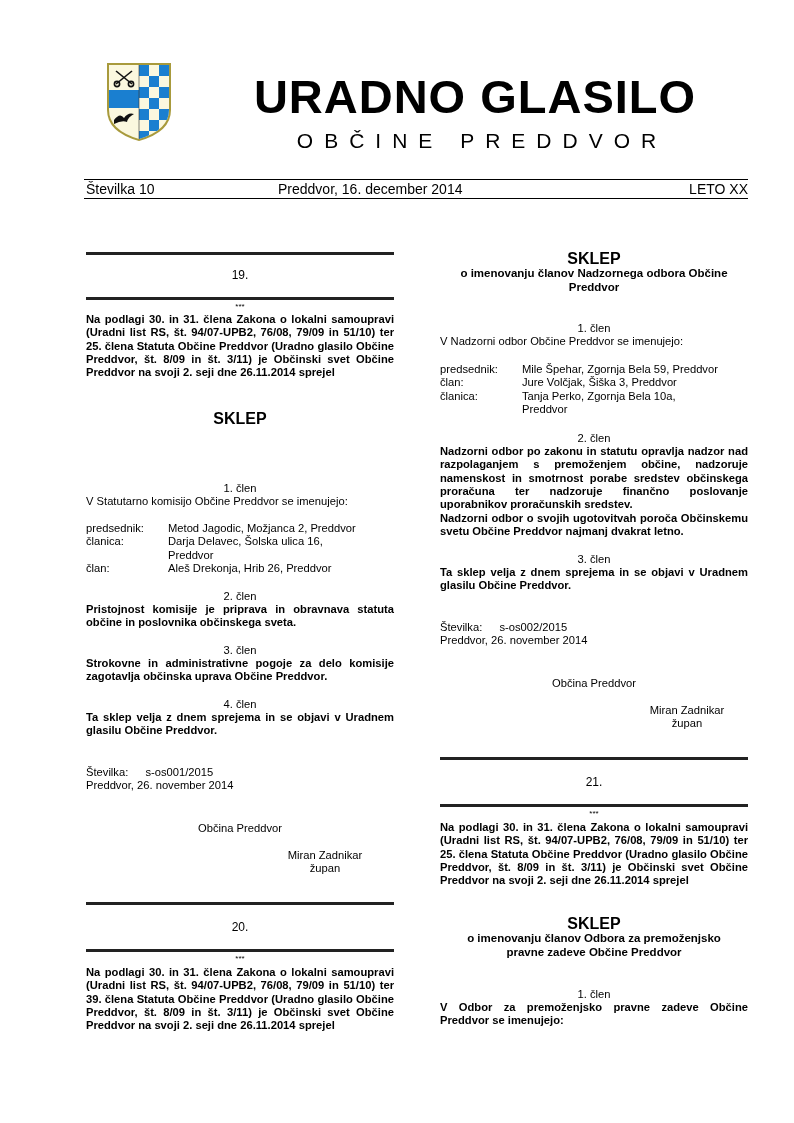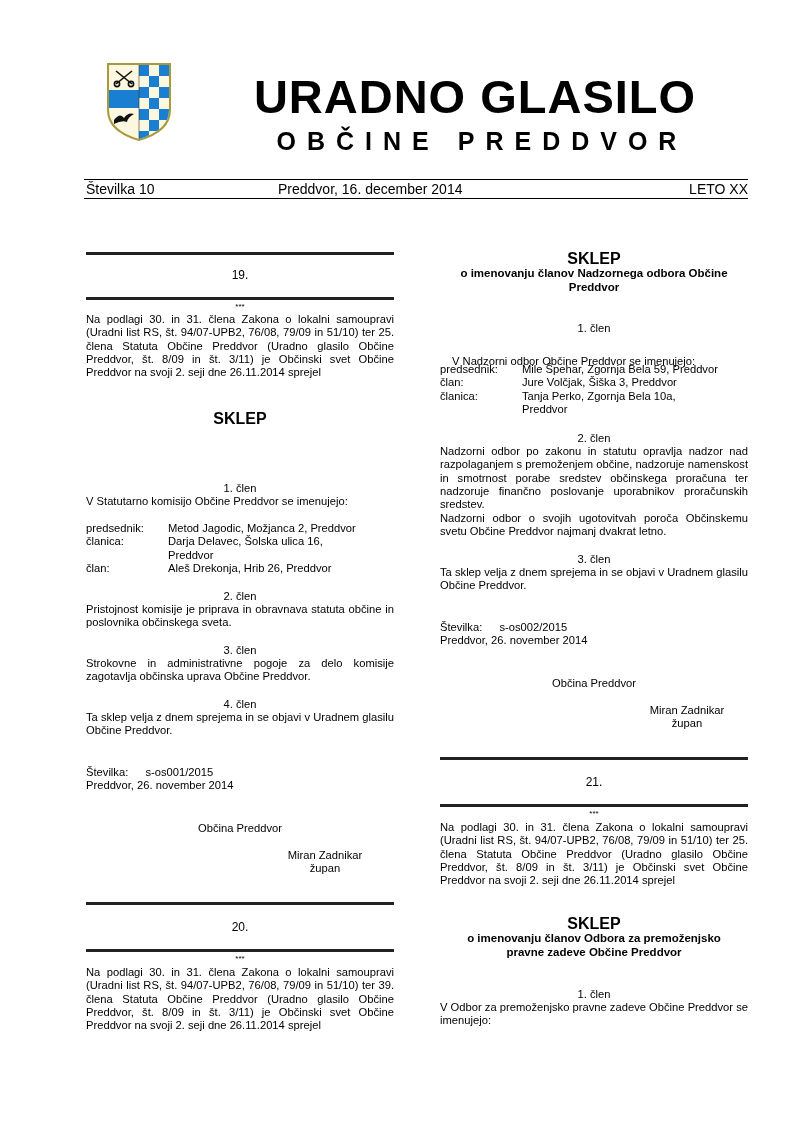--- a/index.html
+++ b/index.html
@@ -2,36 +2,36 @@
 <html><head>
 <meta charset="utf-8">
 <style>
   html, body { margin:0; padding:0; background:#fff; }
   body { width:794px; height:1123px; position:relative; overflow:hidden;
          font-family:"Liberation Sans", sans-serif; color:#000; }
   .abs { position:absolute; }
   .crest { left:106px; top:62px; width:66px; height:80px; }
   .title1 { left:240px; top:72px; width:470px; text-align:center; font-weight:bold;
             font-size:47px; letter-spacing:1px; line-height:50px; }
-  .title2 { left:240px; top:126px; width:470px; text-align:center; font-weight:bold;
-            font-size:25px; letter-spacing:11px; line-height:30px; padding-left:14px; box-sizing:border-box;}
+  .title2 { left:240px; top:126px; width:470px; text-align:center; font-weight:normal;
+            font-size:21px; letter-spacing:11px; line-height:30px; padding-left:14px; box-sizing:border-box;}
   .hdr-line-top { left:84px; top:179px; width:664px; height:0; border-top:1px solid #000; }
   .hdr-line-bot { left:84px; top:198px; width:664px; height:0; border-top:1.5px solid #000; }
   .hdr-row { left:86px; top:181px; width:662px; height:17px; font-size:14px; line-height:16px; }
   .hdr-num { position:absolute; left:0; }
   .hdr-date { position:absolute; left:192px; }
   .hdr-leto { position:absolute; right:0; }
 
   .col { position:absolute; width:308px; font-size:11.2px; line-height:13.3px; }
   .colL { left:86px; }
   .colR { left:440px; }
   .dbl-top { position:absolute; height:3px; border-top:1px solid #222; border-bottom:2px solid #222; box-sizing:border-box;}
   .secnum { position:absolute; width:308px; text-align:center; font-weight:normal; font-size:12px; }
   .stars { position:absolute; width:308px; text-align:center; font-size:8px; line-height:8px; }
-  .just { text-align:justify; text-align-last:left; }
+  .just { text-align:justify; text-align-last:left;font-weight:bold; }
   .center { text-align:center; }
   .sklep-head { text-align:center; font-weight:bold; font-size:11.5px; line-height:14px; }
   .sklep-head .big { font-size:16px; }
   .member { display:flex; }
   .member .role { width:82px; flex:none; }
   .member .name { flex:1; }
 </style>
 </head>
 <body>
 
@@ -132,21 +132,21 @@
 <div class="abs dbl-top" style="left:86px; top:949px; width:308px;"></div>
 <div class="stars" style="left:86px; top:955px;">***</div>
 <div class="col colL just" style="top:966px;">Na podlagi 30. in 31. člena Zakona o lokalni samoupravi (Uradni list RS, št. 94/07-UPB2, 76/08, 79/09 in 51/10) ter 39. člena Statuta Občine Preddvor (Uradno glasilo Občine Preddvor, št. 8/09 in št. 3/11) je Občinski svet Občine Preddvor na svoji 2. seji dne 26.11.2014 sprejel</div>
 
 <div class="col colR sklep-head" style="top:252px;">
   <div class="big">SKLEP</div>
   <div>o imenovanju članov Nadzornega odbora Občine Preddvor</div>
 </div>
 
 <div class="col colR center" style="top:322px;">1. člen</div>
-<div class="col colR" style="top:355px;margin-left:12px;">V Nadzorni odbor Občine Preddvor se imenujejo:</div>
+<div class="col colR" style="top:335px;">V Nadzorni odbor Občine Preddvor se imenujejo:</div>
 
 <div class="col colR" style="top:363px;">
   <div class="member">
     <span class="role">predsednik:</span>
     <span class="name">Mile Špehar, Zgornja Bela 59, Preddvor</span>
   </div>
   <div class="member">
     <span class="role">član:</span>
     <span class="name">Jure Volčjak, Šiška 3, Preddvor</span>
   </div>

